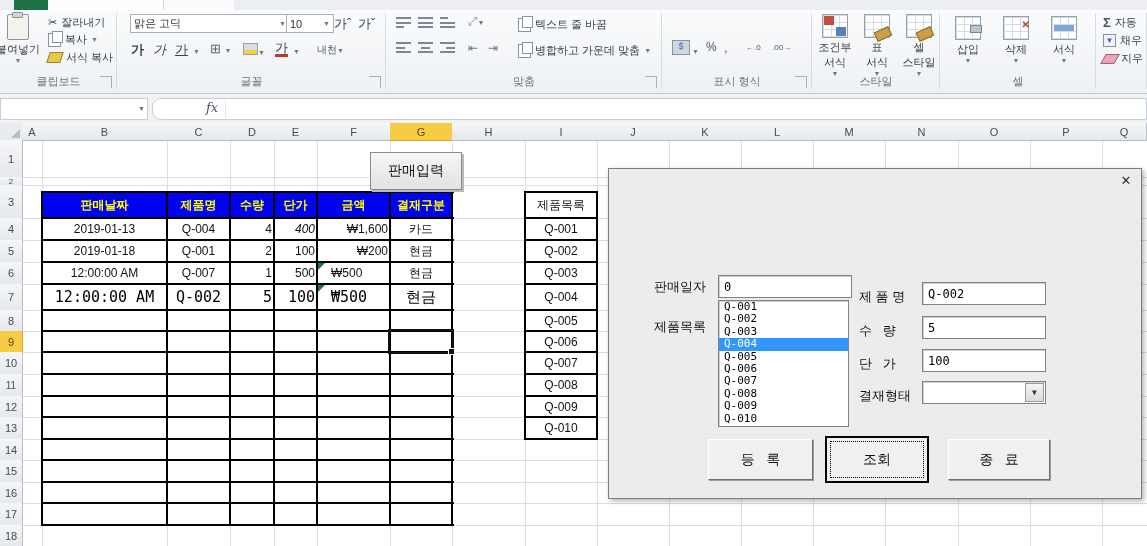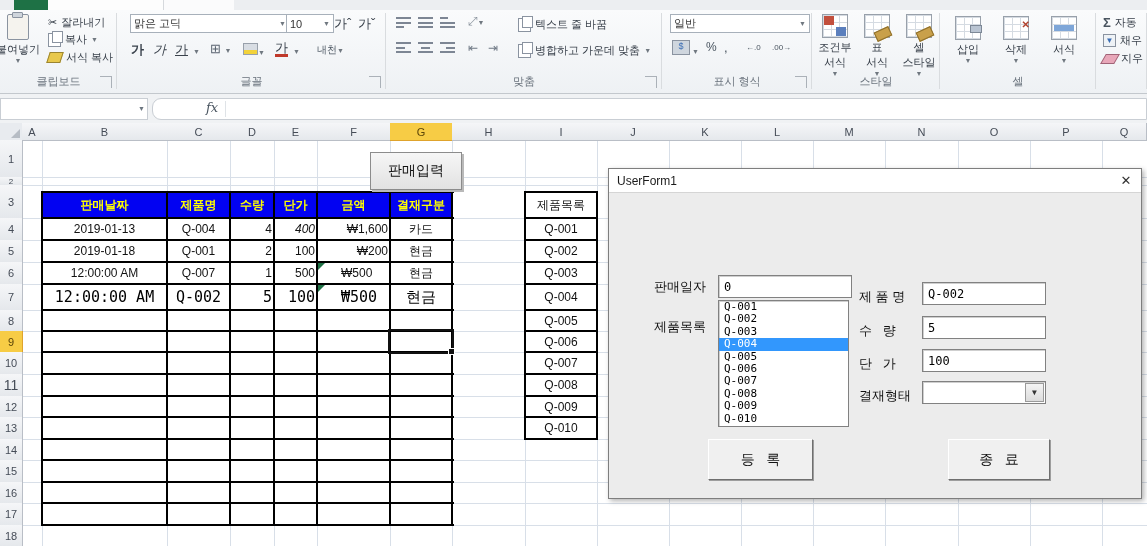--- a/index.html
+++ b/index.html
@@ -52,21 +52,21 @@
   
   .grid{position:absolute;left:0;top:123px;width:1147px;height:423px;background:#fff;}
   .colhdr,.rowhdr{position:absolute;background:linear-gradient(#f5f6f8,#e5e8ec);border-right:1px solid #b9bec6;border-bottom:1px solid #b9bec6;
       color:#454c57;font-size:11px;display:flex;align-items:center;justify-content:center;overflow:hidden;}
   .colhdr.sel,.rowhdr.sel{background:#f7cc45;border-color:#dfa32c;color:#5b4508;}
   .corner{position:absolute;left:0;top:0;width:22px;height:17px;background:#e8ebef;border-right:1px solid #b9bec6;border-bottom:1px solid #b9bec6;}
   .corner::after{content:"";position:absolute;right:2px;bottom:2px;border-left:9px solid transparent;border-bottom:9px solid #b6bcc4;}
   .gl{position:absolute;background:#d8dfe8;}
   .bl{position:absolute;background:#000;}
   .cell{position:absolute;display:flex;align-items:center;overflow:hidden;font-size:12px;color:#111;}
-  .cell.c{justify-content:center}.cell.r{justify-content:flex-end;padding-right:4px}.cell.l{justify-content:flex-start;padding-left:22px}
+  .cell.c{justify-content:center}.cell.r{justify-content:flex-end;padding-right:4px}.cell.l{justify-content:flex-start;padding-left:12px}
   .cell.draft{font-family:"DejaVu Sans Mono",monospace;font-size:15px;color:#000;}
   .hcell{position:absolute;background:#0202f2;color:#ffff00;font-weight:bold;display:flex;align-items:center;justify-content:center;font-size:12px;}
   .tri{position:absolute;width:0;height:0;border-right:7px solid transparent;border-top:7px solid #1e7145;}
   .sheet-title{position:absolute;font-size:27px;font-weight:bold;text-decoration:underline;color:#000;letter-spacing:2px;white-space:nowrap;}
   .wsbtn{position:absolute;background:linear-gradient(#f6f6f6,#e2e2e2);border:1px solid #8c8c8c;box-shadow:2px 2px 0 #b9b9b9;
          display:flex;align-items:center;justify-content:center;font-size:14px;color:#111;}
   .active-cell{position:absolute;border:2px solid #111;background:transparent;}
   .active-cell::after{content:"";position:absolute;right:-3px;bottom:-3px;width:5px;height:5px;background:#111;border:1px solid #fff;}
   
   .uform{position:absolute;left:608px;top:168px;width:532px;height:329px;background:#ececec;
@@ -193,24 +193,20 @@
       <div class="rbtn" style="position:absolute;left:132px;top:33px">
         <span class="copy-ic"></span>
           <span>병합하고 가운데 맞춤</span>
           <span class="chev">▼</span>
       </div>
       <div class="rg-label">맞춤</div>
       <div class="launcher" style="right:5px"></div>
     </div>
 
     <div class="rgroup" style="left:662px;width:150px">
-      <div class="fontbox" style="position:absolute;left:8px;top:4px;width:132px">
-        <span>일반</span>
-          <span class="chev">▼</span>
-      </div>
       <div style="position:absolute;left:10px;top:30px;width:16px;height:13px;background:#cfd6de;border:1px solid #8a93a0;font-size:9px;text-align:center;color:#3c6eb4">$</div>
       <div style="position:absolute;left:30px;top:38px" class="chev">▼</div>
       <div style="position:absolute;left:44px;top:30px;font-size:12px;color:#4a5560">%</div>
       <div style="position:absolute;left:62px;top:30px;font-size:13px;color:#4a5560">,</div>
       <div style="position:absolute;left:84px;top:33px;font-size:8px;color:#4a5560">←.0</div>
       <div style="position:absolute;left:110px;top:33px;font-size:8px;color:#4a5560">.00→</div>
       <div class="rg-label">표시 형식</div>
       <div class="launcher" style="right:5px"></div>
     </div>
 
@@ -338,21 +334,21 @@
       <div class="rowhdr" style="left: 0px; top: 17px; width: 22px; height: 37px; font-size: 11px;">1</div>
       <div class="rowhdr" style="left: 0px; top: 54px; width: 22px; height: 8px; font-size: 8px;">2</div>
       <div class="rowhdr" style="left: 0px; top: 62px; width: 22px; height: 33px; font-size: 11px;">3</div>
       <div class="rowhdr" style="left: 0px; top: 95px; width: 22px; height: 22px; font-size: 11px;">4</div>
       <div class="rowhdr" style="left: 0px; top: 117px; width: 22px; height: 22px; font-size: 11px;">5</div>
       <div class="rowhdr" style="left: 0px; top: 139px; width: 22px; height: 22px; font-size: 11px;">6</div>
       <div class="rowhdr" style="left: 0px; top: 161px; width: 22px; height: 26px; font-size: 11px;">7</div>
       <div class="rowhdr" style="left: 0px; top: 187px; width: 22px; height: 21px; font-size: 11px;">8</div>
       <div class="rowhdr sel" style="left: 0px; top: 208px; width: 22px; height: 21px; font-size: 11px;">9</div>
       <div class="rowhdr" style="left: 0px; top: 229px; width: 22px; height: 22px; font-size: 11px;">10</div>
-      <div class="rowhdr" style="left: 0px; top: 251px; width: 22px; height: 22px; font-size: 14px;">11</div>
+      <div class="rowhdr" style="left: 0px; top: 251px; width: 22px; height: 22px; font-size: 10px;">11</div>
       <div class="rowhdr" style="left: 0px; top: 273px; width: 22px; height: 21px; font-size: 11px;">12</div>
       <div class="rowhdr" style="left: 0px; top: 294px; width: 22px; height: 22px; font-size: 11px;">13</div>
       <div class="rowhdr" style="left: 0px; top: 316px; width: 22px; height: 21px; font-size: 11px;">14</div>
       <div class="rowhdr" style="left: 0px; top: 337px; width: 22px; height: 22px; font-size: 11px;">15</div>
       <div class="rowhdr" style="left: 0px; top: 359px; width: 22px; height: 21px; font-size: 11px;">16</div>
       <div class="rowhdr" style="left: 0px; top: 380px; width: 22px; height: 22px; font-size: 11px;">17</div>
       <div class="rowhdr" style="left: 0px; top: 402px; width: 22px; height: 21px; font-size: 11px;">18</div>
       <div class="bl" style="left: 41px; top: 69px; width: 2px; height: 333px;"></div>
       <div class="bl" style="left: 166px; top: 69px; width: 2px; height: 333px;"></div>
       <div class="bl" style="left: 229px; top: 69px; width: 2px; height: 333px;"></div>
@@ -431,23 +427,20 @@
       <div class="cell c" style="left: 526px; top: 209px; width: 70px; height: 19px;">Q-006</div>
       <div class="cell c" style="left: 526px; top: 230px; width: 70px; height: 20px;">Q-007</div>
       <div class="cell c" style="left: 526px; top: 252px; width: 70px; height: 20px;">Q-008</div>
       <div class="cell c" style="left: 526px; top: 274px; width: 70px; height: 19px;">Q-009</div>
       <div class="cell c" style="left: 526px; top: 295px; width: 70px; height: 20px;">Q-010</div>
       <div class="wsbtn" style="left: 370px; top: 29px; width: 90px; height: 36px; z-index: 5;">판매입력</div>
       <div class="active-cell" style="left: 388px; top: 206px; width: 62px; height: 21px; z-index: 5;"></div>
     </div>
 
   <div class="uform">
-    <div class="uf-title">
-      <span>UserForm1</span>
-    </div>
     <div class="uf-close">✕</div>
 
     <div class="uf-label" style="left:45px;top:109px">판매일자</div>
     <div class="uf-field" style="left:109px;top:106px;width:127px;height:21px">0</div>
 
     <div class="uf-label" style="left:45px;top:149px">제품목록</div>
     <div class="uf-list" id="uflist">
         <div class="uf-item">Q-001</div>
         <div class="uf-item">Q-002</div>
         <div class="uf-item">Q-003</div>
@@ -468,16 +461,17 @@
 
     <div class="uf-label" style="left:250px;top:186px">단   가</div>
     <div class="uf-field" style="left:313px;top:180px;width:117px;height:21px">100</div>
 
     <div class="uf-label" style="left:250px;top:218px">결재형태</div>
     <div class="uf-field" style="left:313px;top:212px;width:117px;height:21px">
       <span class="uf-combo-btn">▼</span>
     </div>
 
     <div class="uf-btn" style="left:99px;top:270px;width:103px;height:39px">등   록</div>
+    <div class="uf-btn default" style="left:216px;top:267px;width:100px;height:43px">조회</div>
     <div class="uf-btn" style="left:339px;top:270px;width:100px;height:39px">종   료</div>
   </div>
 
 </div>
 
 </body></html>

